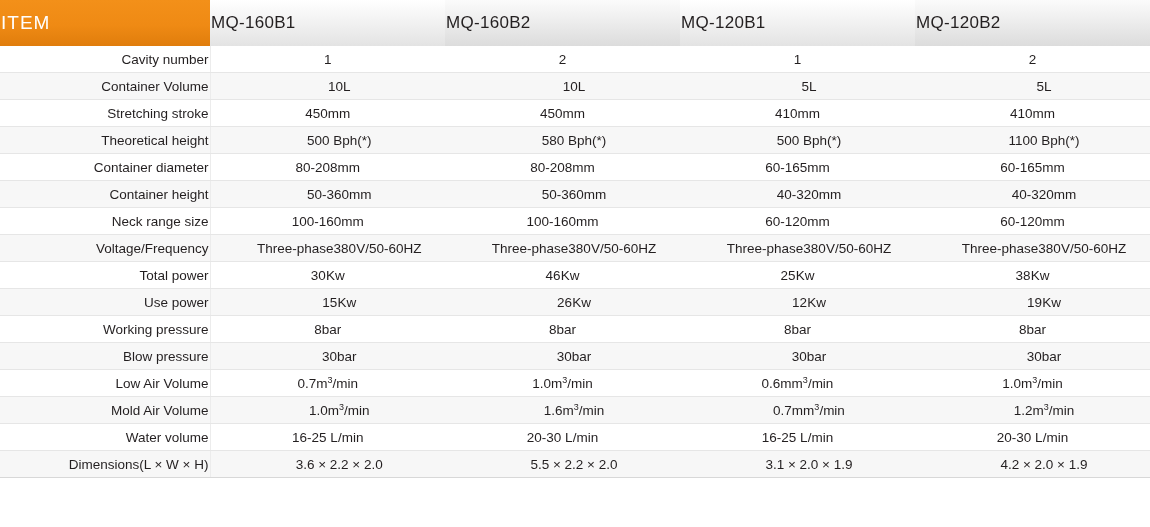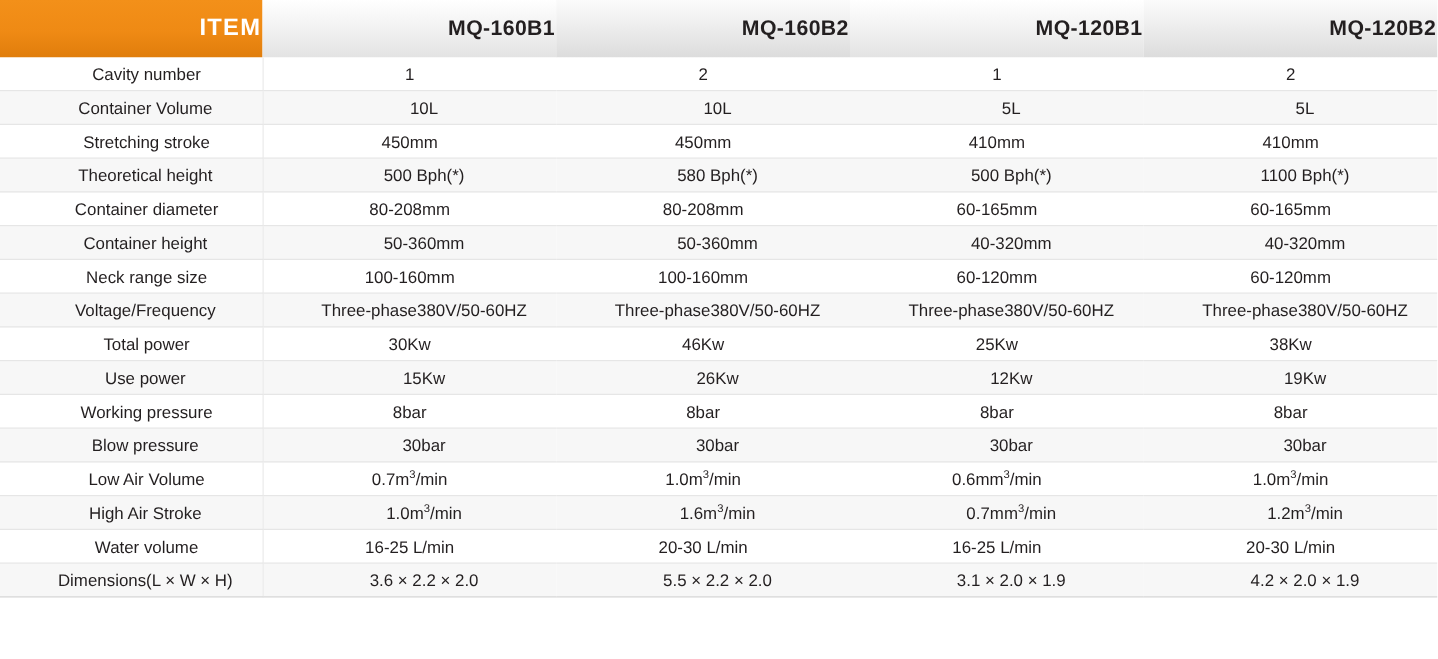--- a/index.html
+++ b/index.html
@@ -17,23 +17,23 @@
   #spec-table {
     border-collapse: collapse;
     width: 1150px;
     table-layout: fixed;
   }
   #spec-table col.c-item { width: 210px; }
   #spec-table col.c-model { width: 235px; }
   #spec-table thead th {
     height: 44px;
     font-size: 17px;
-    font-weight: bold;
+    font-weight: normal;
     letter-spacing: 0.3px;
-    text-align: right;
+    text-align: left;
     vertical-align: middle;
     border: none;
   }
   #spec-table thead th.item-head {
     background: linear-gradient(to bottom, #f39019 0%, #ef8a14 55%, #e07d0c 100%);
     color: #ffffff;
     font-size: 19px;
     letter-spacing: 1px;
   }
   #spec-table thead th.model-head-a {
@@ -47,21 +47,21 @@
   #spec-table tbody td {
     height: 24px;
     font-size: 13.5px;
     border-bottom: 1px solid #e6e6e6;
     vertical-align: middle;
   }
   #spec-table tbody tr:last-child td {
     border-bottom: 1px solid #d8d8d8;
   }
   #spec-table tbody td.label {
-    text-align: center;
+    text-align: right;
     padding-left: 26px;
     color: #231f20;
     border-right: 1px solid #ececec;
   }
   #spec-table tbody td.value {
     text-align: center;
     color: #231f20;
   }
   #spec-table tbody tr.shade td {
     background: #f7f7f7;
@@ -182,21 +182,21 @@
         <td class="value">30bar</td>
       </tr>
       <tr class="plain">
         <td class="label">Low Air Volume</td>
         <td class="value">0.7m<sup>3</sup>/min</td>
         <td class="value">1.0m<sup>3</sup>/min</td>
         <td class="value">0.6mm<sup>3</sup>/min</td>
         <td class="value">1.0m<sup>3</sup>/min</td>
       </tr>
       <tr class="shade">
-        <td class="label">High Air Stroke</td>
+        <td class="label">Mold Air Volume</td>
         <td class="value">1.0m<sup>3</sup>/min</td>
         <td class="value">1.6m<sup>3</sup>/min</td>
         <td class="value">0.7mm<sup>3</sup>/min</td>
         <td class="value">1.2m<sup>3</sup>/min</td>
       </tr>
       <tr class="plain">
         <td class="label">Water volume</td>
         <td class="value">16-25 L/min</td>
         <td class="value">20-30 L/min</td>
         <td class="value">16-25 L/min</td>

